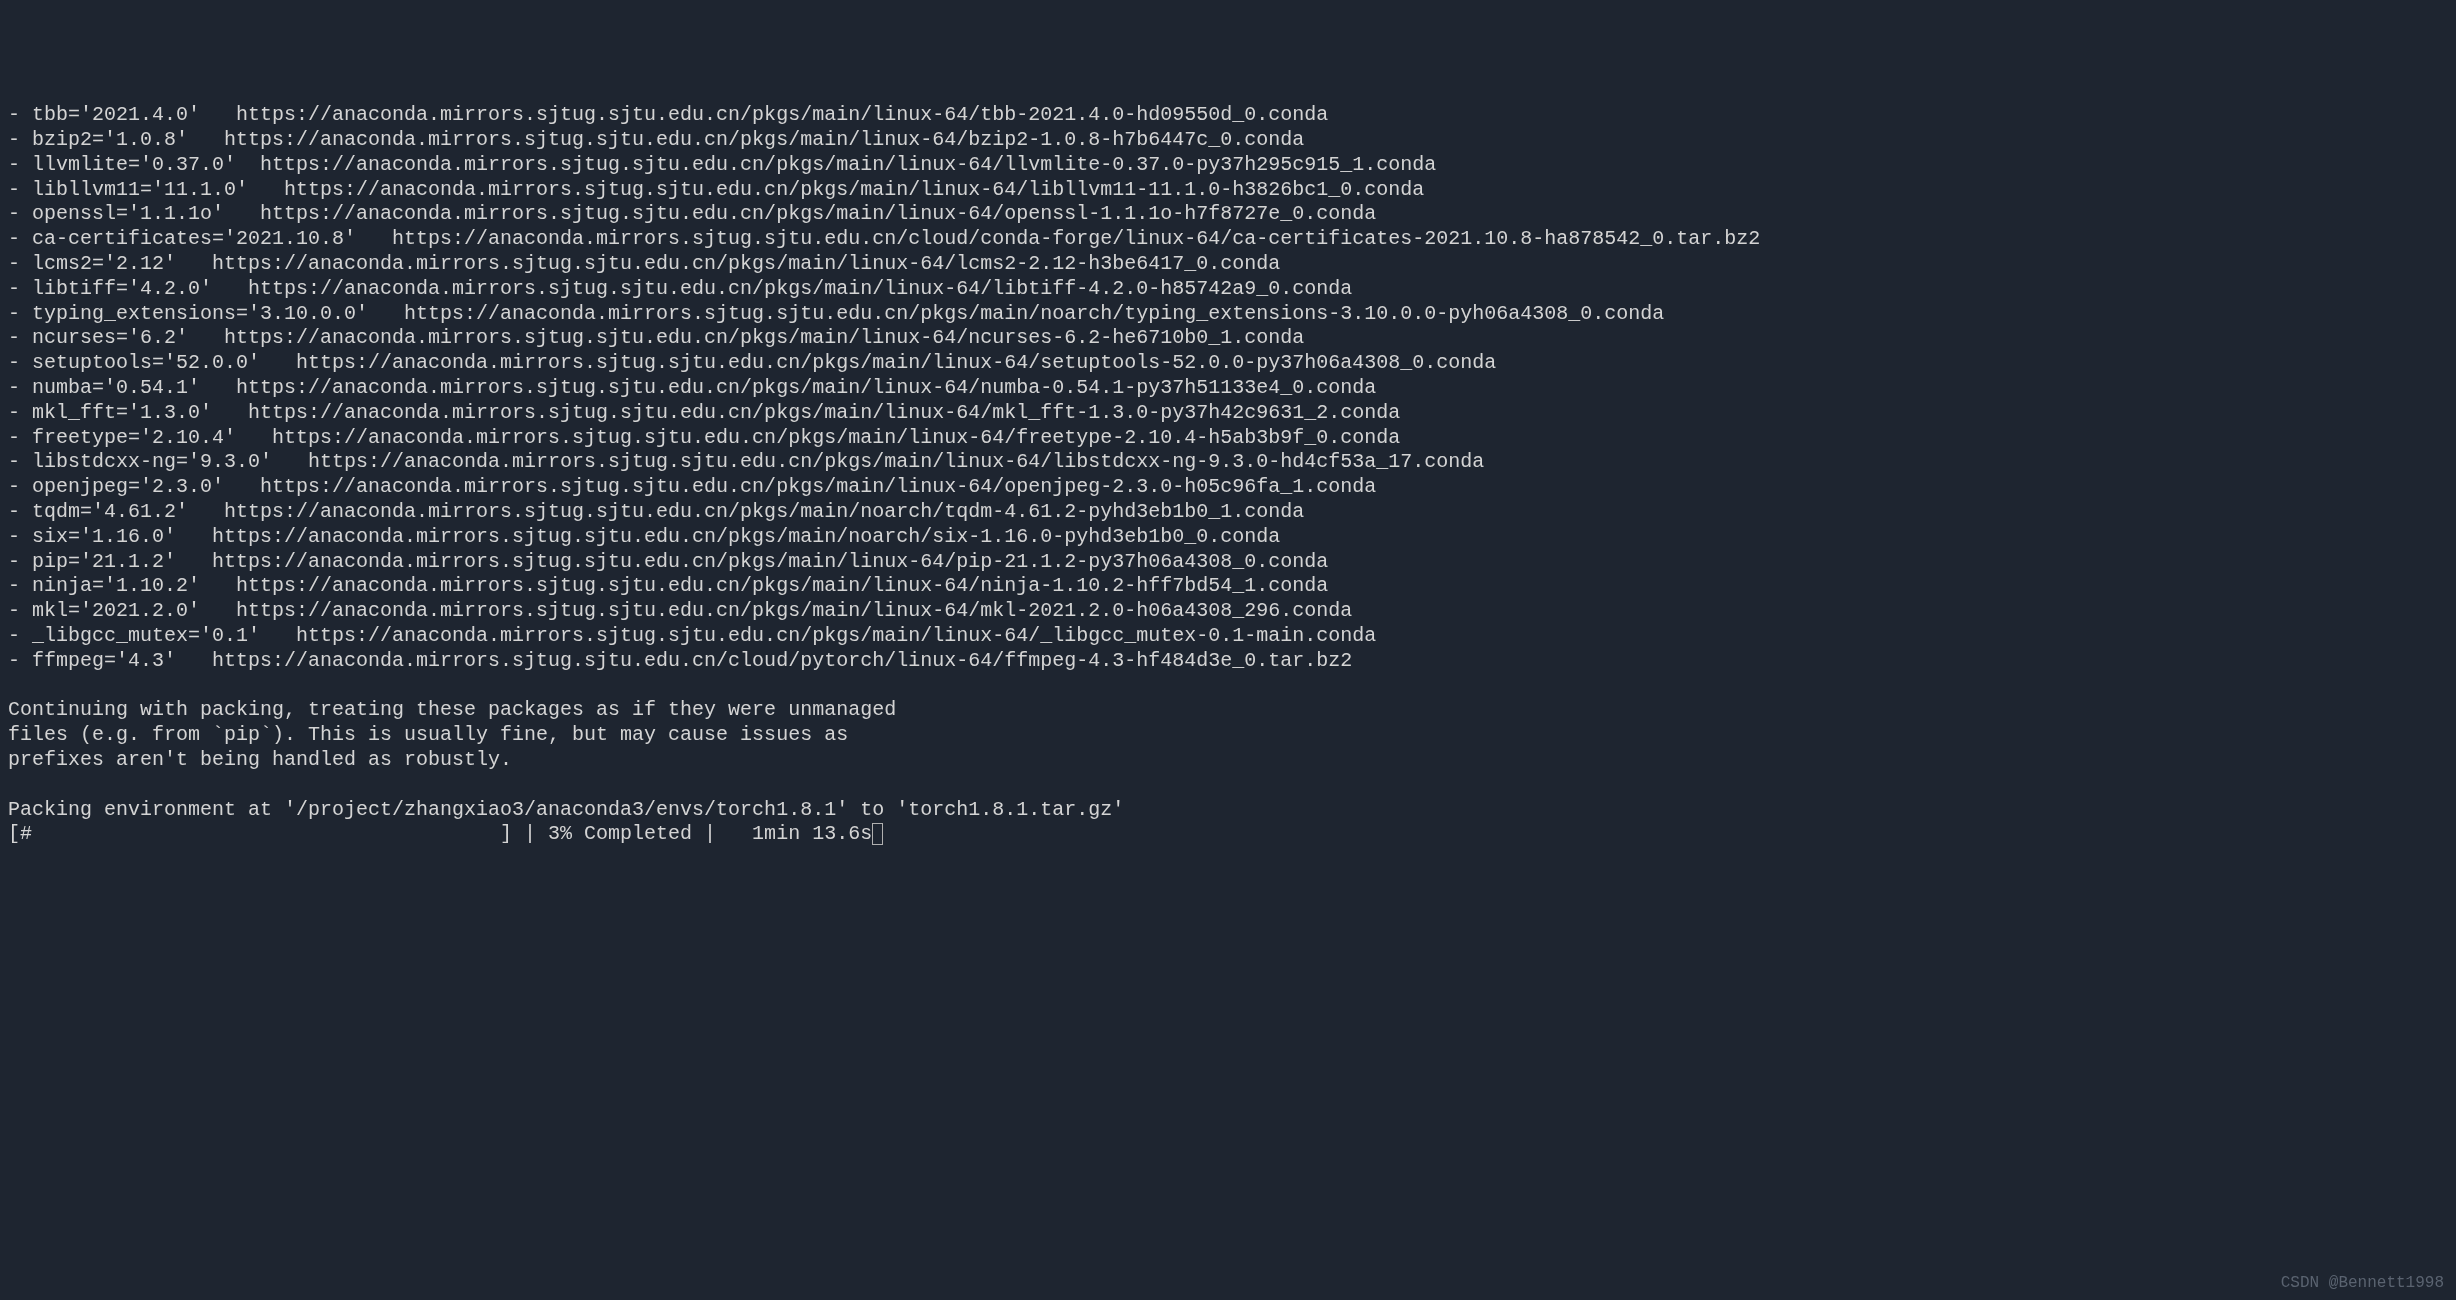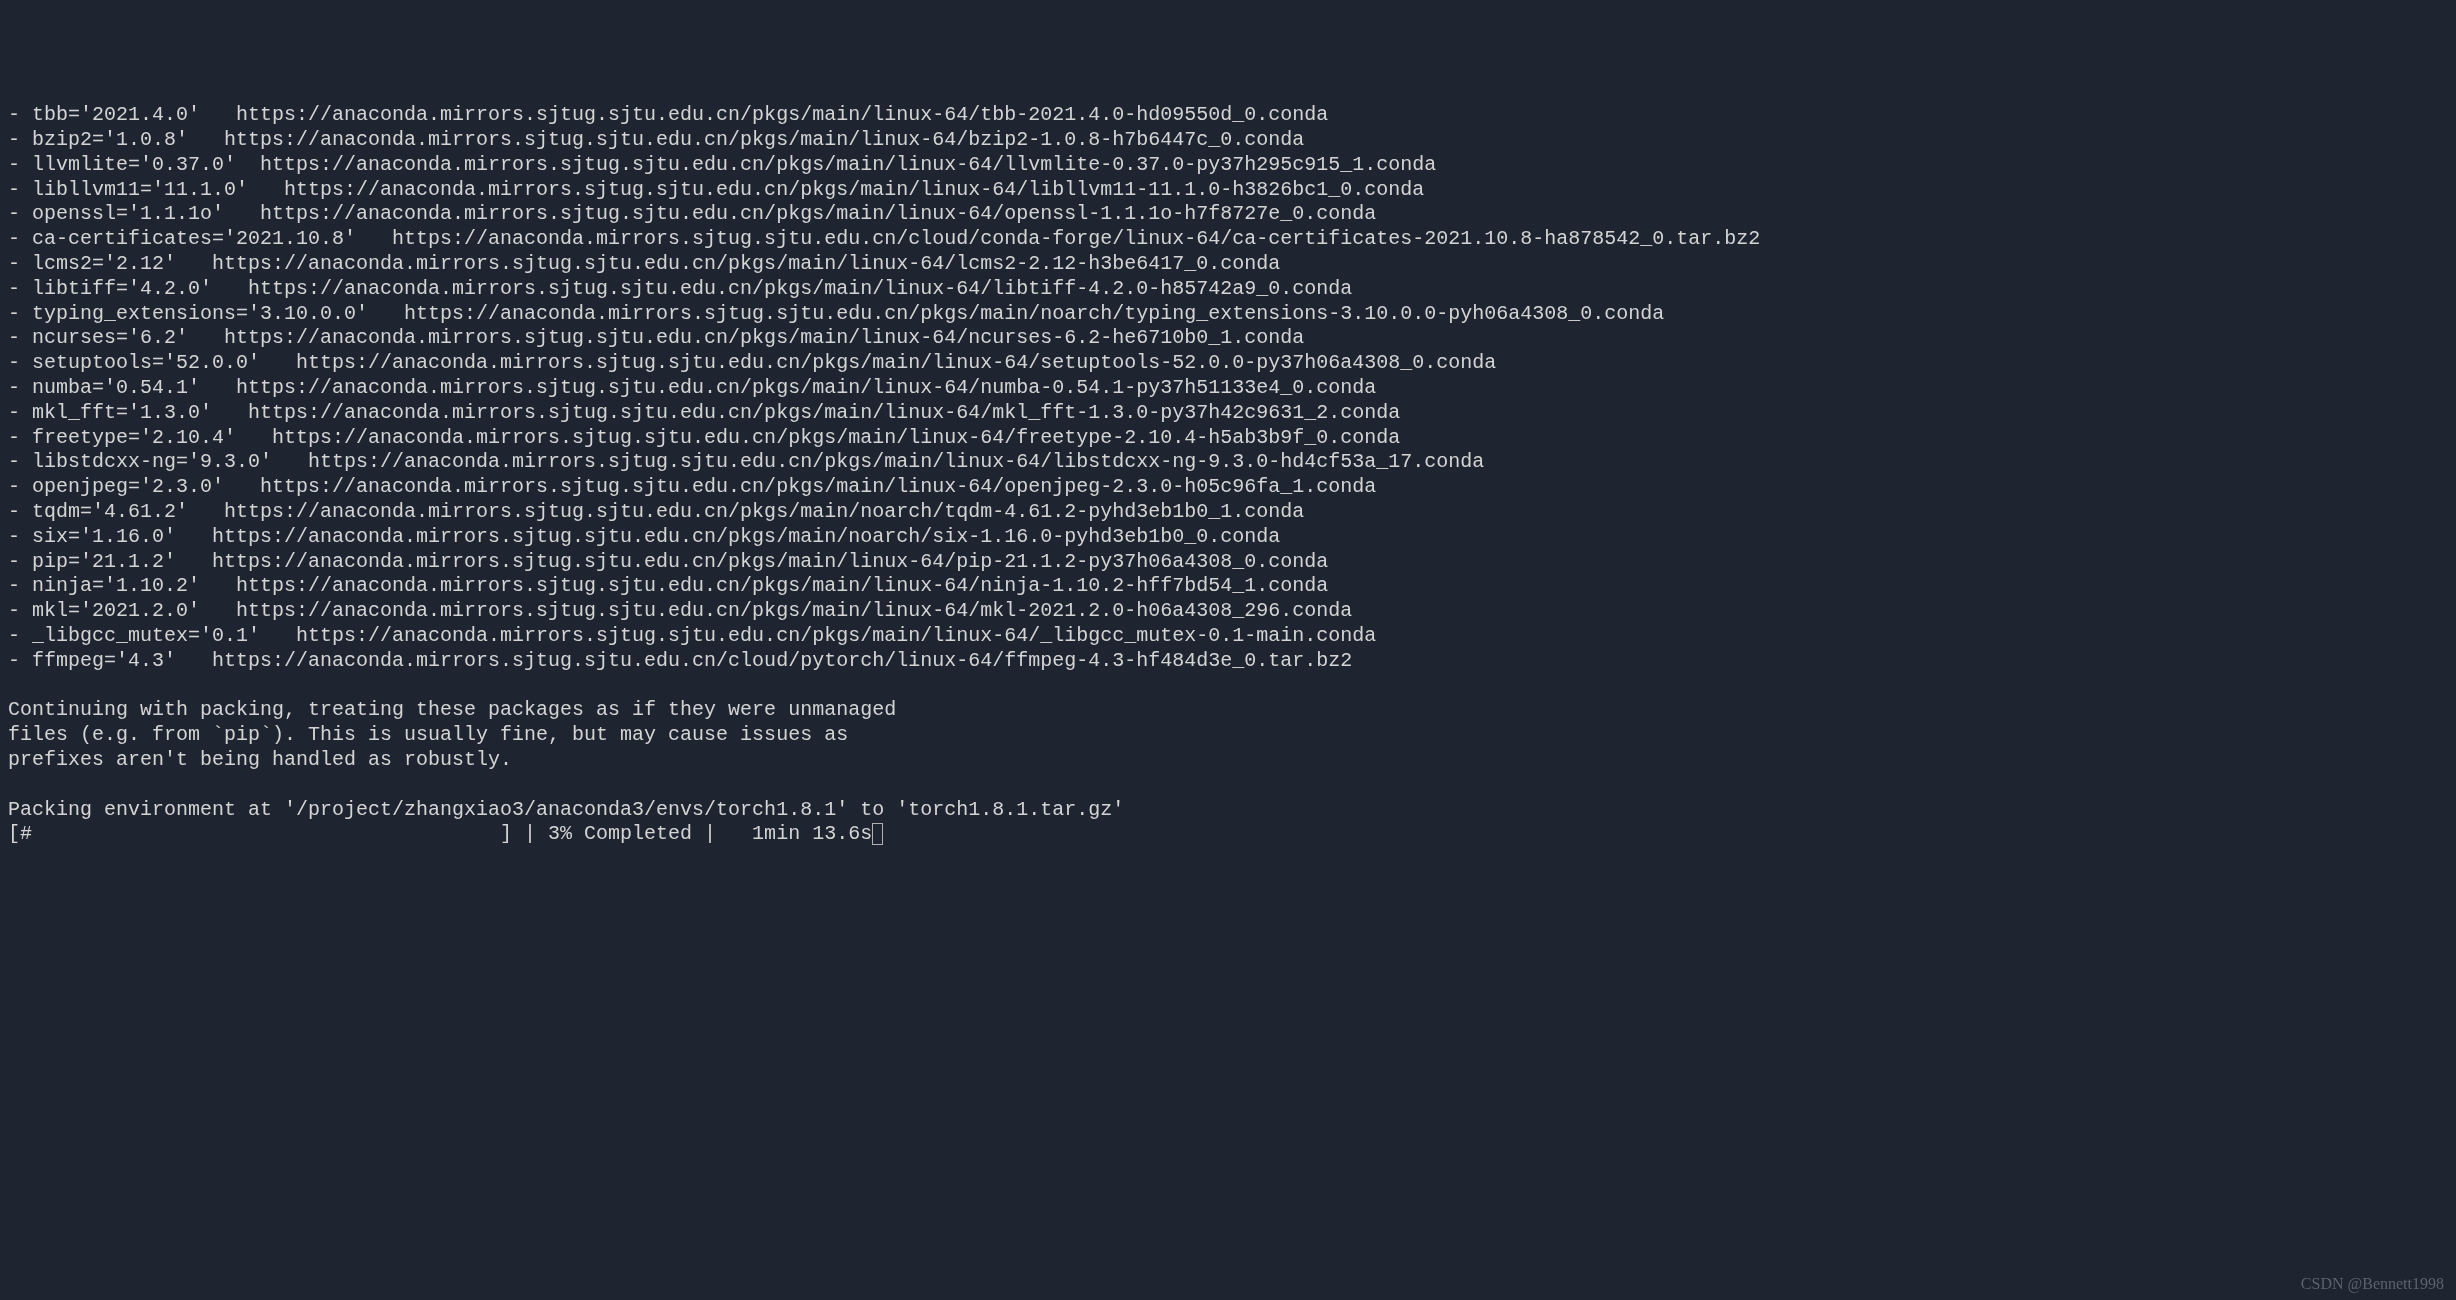--- a/index.html
+++ b/index.html
@@ -37,21 +37,21 @@
       border: 1px solid #b0b0b0;
       vertical-align: text-bottom;
       margin-left: 0px;
     }
     .watermark {
       position: absolute;
       bottom: 6px;
       right: 12px;
       font-size: 16px;
       color: #5a6370;
-      font-family: Liberation Serif, serif;
+      font-family: Liberation Mono, monospace;
     }
   </style>
 </head>
 <body>
 
 
 
 <div class="terminal-content" id="output"><span class="pkg-line">- tbb='2021.4.0'   https://anaconda.mirrors.sjtug.sjtu.edu.cn/pkgs/main/linux-64/tbb-2021.4.0-hd09550d_0.conda</span><span class="pkg-line">- bzip2='1.0.8'   https://anaconda.mirrors.sjtug.sjtu.edu.cn/pkgs/main/linux-64/bzip2-1.0.8-h7b6447c_0.conda</span><span class="pkg-line">- llvmlite='0.37.0'  https://anaconda.mirrors.sjtug.sjtu.edu.cn/pkgs/main/linux-64/llvmlite-0.37.0-py37h295c915_1.conda</span><span class="pkg-line">- libllvm11='11.1.0'   https://anaconda.mirrors.sjtug.sjtu.edu.cn/pkgs/main/linux-64/libllvm11-11.1.0-h3826bc1_0.conda</span><span class="pkg-line">- openssl='1.1.1o'   https://anaconda.mirrors.sjtug.sjtu.edu.cn/pkgs/main/linux-64/openssl-1.1.1o-h7f8727e_0.conda</span><span class="pkg-line">- ca-certificates='2021.10.8'   https://anaconda.mirrors.sjtug.sjtu.edu.cn/cloud/conda-forge/linux-64/ca-certificates-2021.10.8-ha878542_0.tar.bz2</span><span class="pkg-line">- lcms2='2.12'   https://anaconda.mirrors.sjtug.sjtu.edu.cn/pkgs/main/linux-64/lcms2-2.12-h3be6417_0.conda</span><span class="pkg-line">- libtiff='4.2.0'   https://anaconda.mirrors.sjtug.sjtu.edu.cn/pkgs/main/linux-64/libtiff-4.2.0-h85742a9_0.conda</span><span class="pkg-line">- typing_extensions='3.10.0.0'   https://anaconda.mirrors.sjtug.sjtu.edu.cn/pkgs/main/noarch/typing_extensions-3.10.0.0-pyh06a4308_0.conda</span><span class="pkg-line">- ncurses='6.2'   https://anaconda.mirrors.sjtug.sjtu.edu.cn/pkgs/main/linux-64/ncurses-6.2-he6710b0_1.conda</span><span class="pkg-line">- setuptools='52.0.0'   https://anaconda.mirrors.sjtug.sjtu.edu.cn/pkgs/main/linux-64/setuptools-52.0.0-py37h06a4308_0.conda</span><span class="pkg-line">- numba='0.54.1'   https://anaconda.mirrors.sjtug.sjtu.edu.cn/pkgs/main/linux-64/numba-0.54.1-py37h51133e4_0.conda</span><span class="pkg-line">- mkl_fft='1.3.0'   https://anaconda.mirrors.sjtug.sjtu.edu.cn/pkgs/main/linux-64/mkl_fft-1.3.0-py37h42c9631_2.conda</span><span class="pkg-line">- freetype='2.10.4'   https://anaconda.mirrors.sjtug.sjtu.edu.cn/pkgs/main/linux-64/freetype-2.10.4-h5ab3b9f_0.conda</span><span class="pkg-line">- libstdcxx-ng='9.3.0'   https://anaconda.mirrors.sjtug.sjtu.edu.cn/pkgs/main/linux-64/libstdcxx-ng-9.3.0-hd4cf53a_17.conda</span><span class="pkg-line">- openjpeg='2.3.0'   https://anaconda.mirrors.sjtug.sjtu.edu.cn/pkgs/main/linux-64/openjpeg-2.3.0-h05c96fa_1.conda</span><span class="pkg-line">- tqdm='4.61.2'   https://anaconda.mirrors.sjtug.sjtu.edu.cn/pkgs/main/noarch/tqdm-4.61.2-pyhd3eb1b0_1.conda</span><span class="pkg-line">- six='1.16.0'   https://anaconda.mirrors.sjtug.sjtu.edu.cn/pkgs/main/noarch/six-1.16.0-pyhd3eb1b0_0.conda</span><span class="pkg-line">- pip='21.1.2'   https://anaconda.mirrors.sjtug.sjtu.edu.cn/pkgs/main/linux-64/pip-21.1.2-py37h06a4308_0.conda</span><span class="pkg-line">- ninja='1.10.2'   https://anaconda.mirrors.sjtug.sjtu.edu.cn/pkgs/main/linux-64/ninja-1.10.2-hff7bd54_1.conda</span><span class="pkg-line">- mkl='2021.2.0'   https://anaconda.mirrors.sjtug.sjtu.edu.cn/pkgs/main/linux-64/mkl-2021.2.0-h06a4308_296.conda</span><span class="pkg-line">- _libgcc_mutex='0.1'   https://anaconda.mirrors.sjtug.sjtu.edu.cn/pkgs/main/linux-64/_libgcc_mutex-0.1-main.conda</span><span class="pkg-line">- ffmpeg='4.3'   https://anaconda.mirrors.sjtug.sjtu.edu.cn/cloud/pytorch/linux-64/ffmpeg-4.3-hf484d3e_0.tar.bz2</span><div class="blank-line"></div><span class="pkg-line">Continuing with packing, treating these packages as if they were unmanaged</span><span class="pkg-line">files (e.g. from `pip`). This is usually fine, but may cause issues as</span><span class="pkg-line">prefixes aren't being handled as robustly.</span><div class="blank-line"></div><span class="pkg-line">Packing environment at '/project/zhangxiao3/anaconda3/envs/torch1.8.1' to 'torch1.8.1.tar.gz'</span><span class="pkg-line">[#                                       ] | 3% Completed |   1min 13.6s<span class="cursor"></span></span></div>
 
 <div class="watermark">CSDN @Bennett1998</div>

